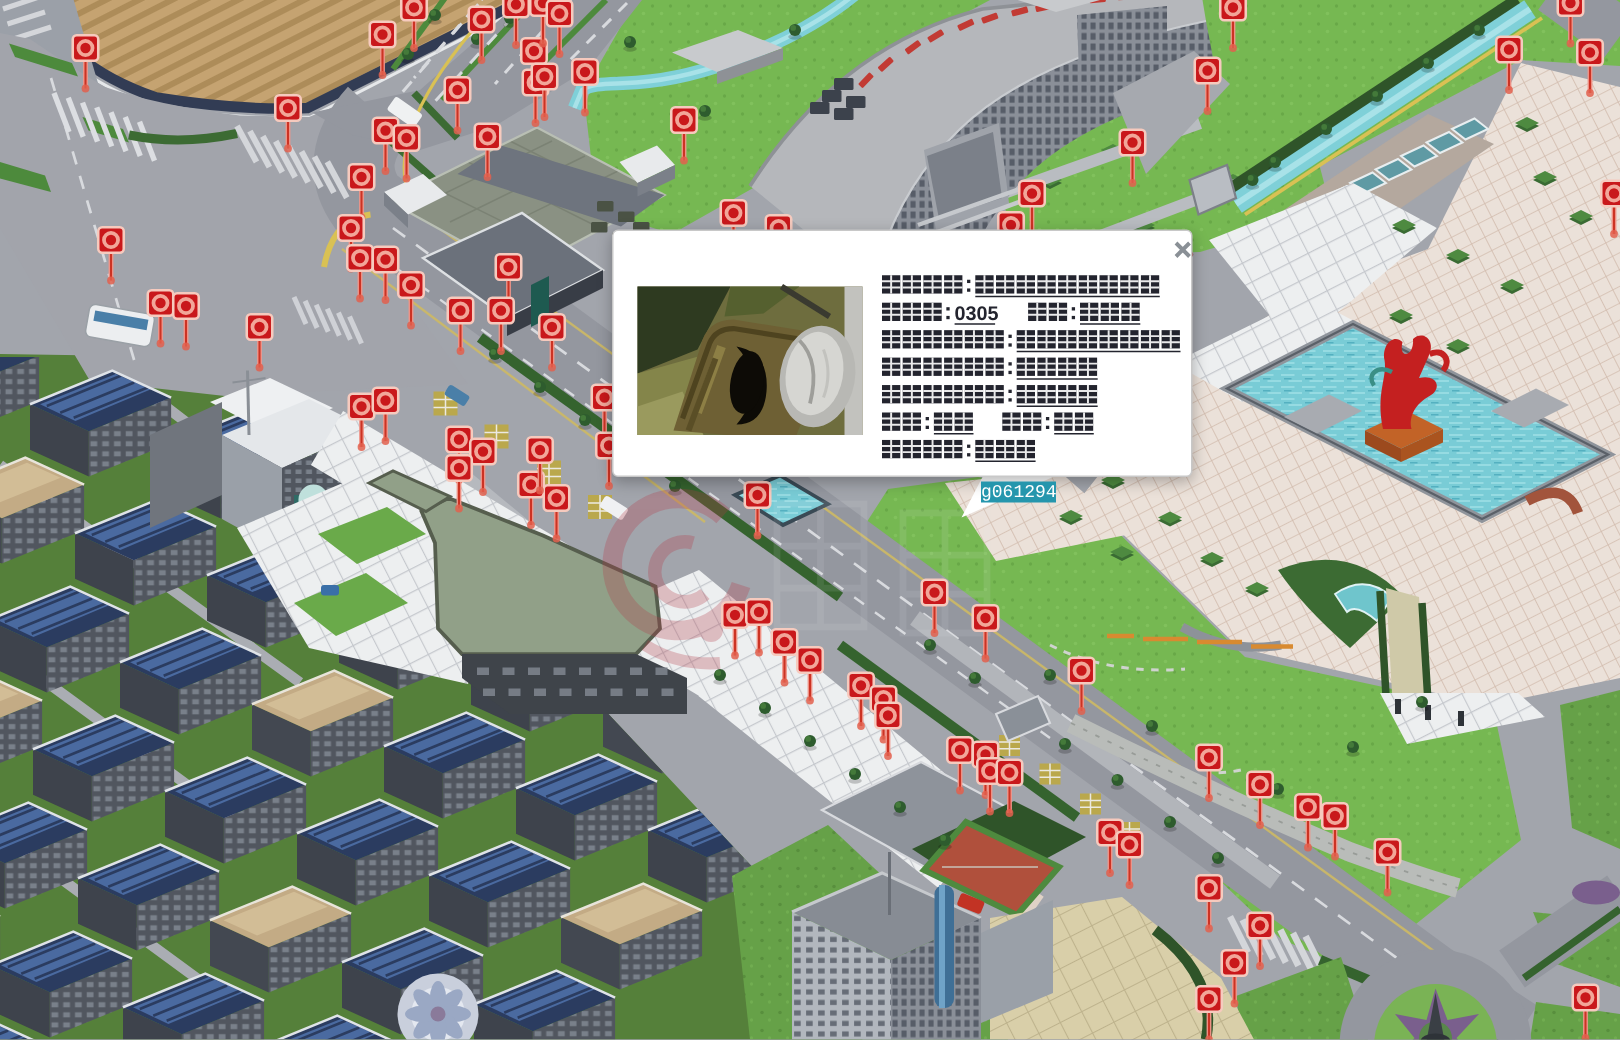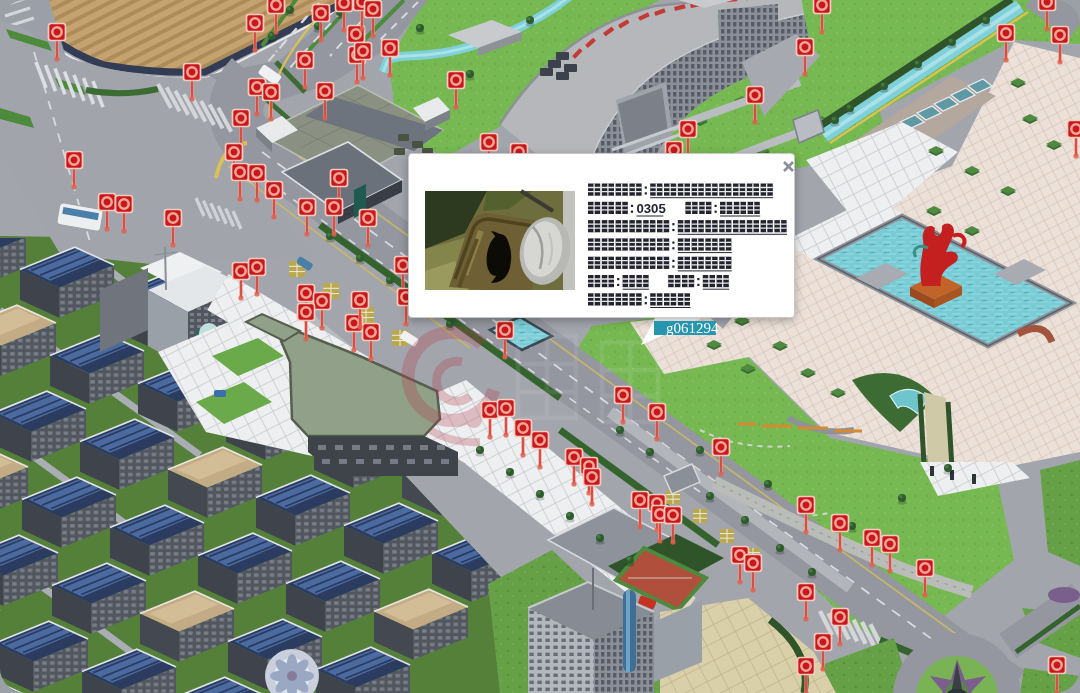--- a/index.html
+++ b/index.html
@@ -1,14 +1,14 @@
 <!DOCTYPE html>
 <html><head><meta charset="utf-8"><style>
 html,body{margin:0;padding:0;background:#9aa0a6;overflow:hidden;font-family:"Liberation Sans",sans-serif;}
-#stage{position:relative;width:1080px;height:693px;overflow:hidden;border-radius:25px;}
+#stage{position:relative;width:1080px;height:693px;overflow:hidden;}
 </style></head><body>
 <div id="stage">
 <svg width="1080" height="693" viewBox="0 0 1080 693" style="position:absolute;left:0;top:0">
 <defs>
 <pattern id="furrow" width="10" height="10" patternUnits="userSpaceOnUse" patternTransform="rotate(-27)">
           <rect width="10" height="10" fill="#c5a371"></rect>
           <rect width="10" height="4" fill="#ad8c59"></rect>
         </pattern>
 <pattern id="wtile" width="14" height="14" patternUnits="userSpaceOnUse" patternTransform="rotate(-27)">
           <rect width="14" height="14" fill="#edeff0"></rect>
@@ -1207,13 +1207,13 @@
           <path d="M0 4.0H12.2M0 8.1H12.2M6.1 0V12.2" stroke="#fff" stroke-width="1.3" opacity="0.9"></path>
         </g>
         <g transform="translate(269.8,140.3)">
           <rect width="12.2" height="12.2" fill="#23242e"></rect>
           <path d="M0 4.0H12.2M0 8.1H12.2M6.1 0V12.2" stroke="#fff" stroke-width="1.3" opacity="0.9"></path>
         </g>
         <path d="M242.2 154.5H282.4" stroke="#23242e" stroke-width="1"></path>
 </g>
 </svg>
 
-<div style="position:absolute;left:654px;top:321px;width:50px;height:14px;background:#2596ad;color:#fff;font-size:15px;font-family:Liberation Serif, serif;line-height:14px;padding-left:12px;">g061294</div>
+<div style="position:absolute;left:654px;top:321px;width:50px;height:14px;background:#2596ad;color:#fff;font-size:12px;font-family:Liberation Mono, monospace;line-height:14px;padding-left:0;">g061294</div>
 </div>
 </body></html>

